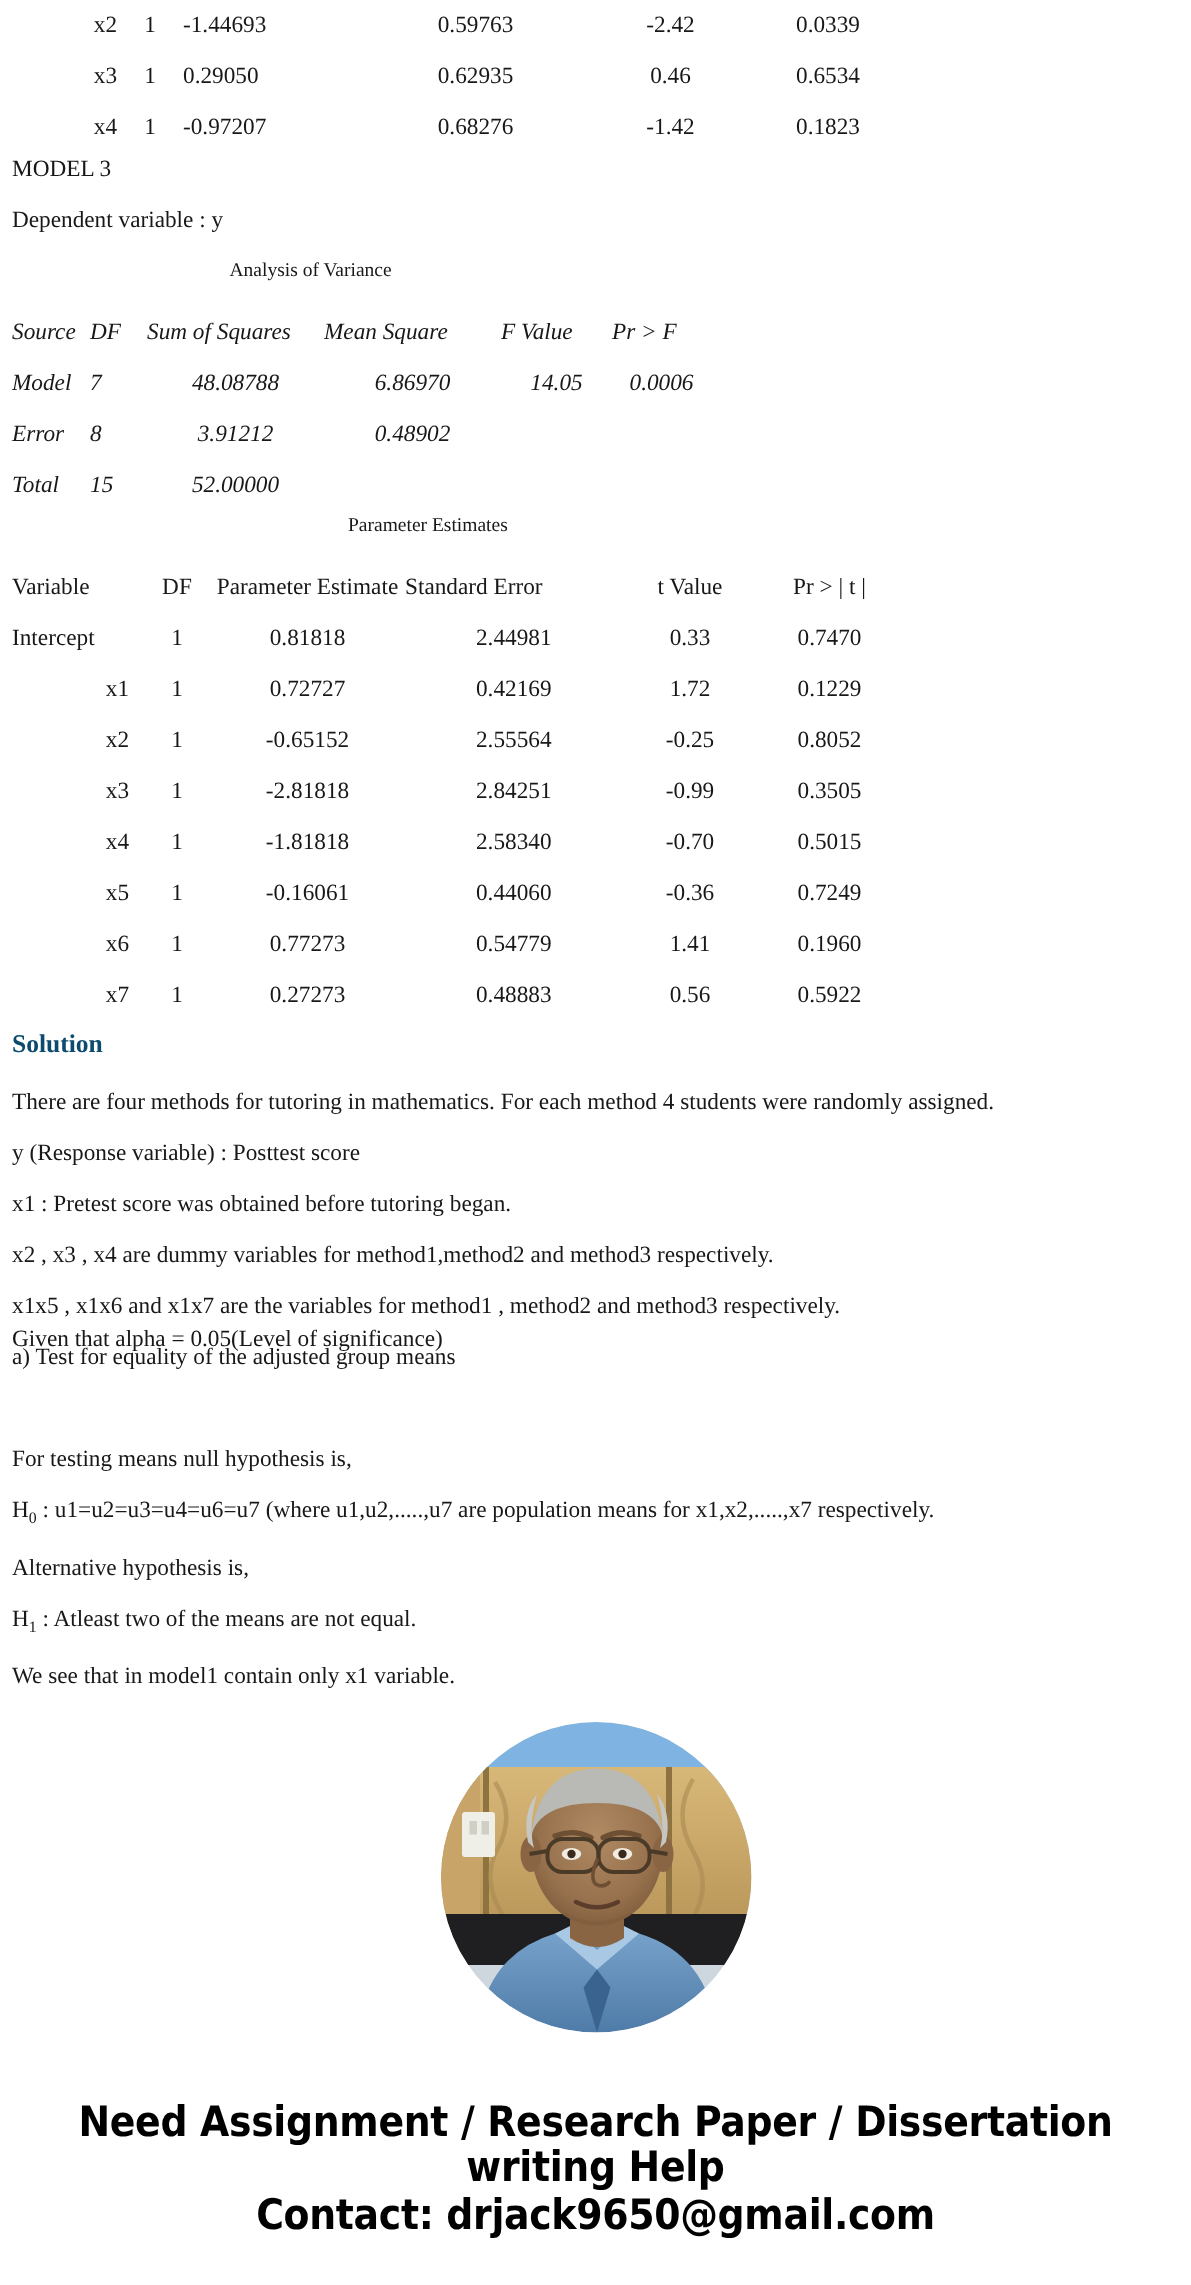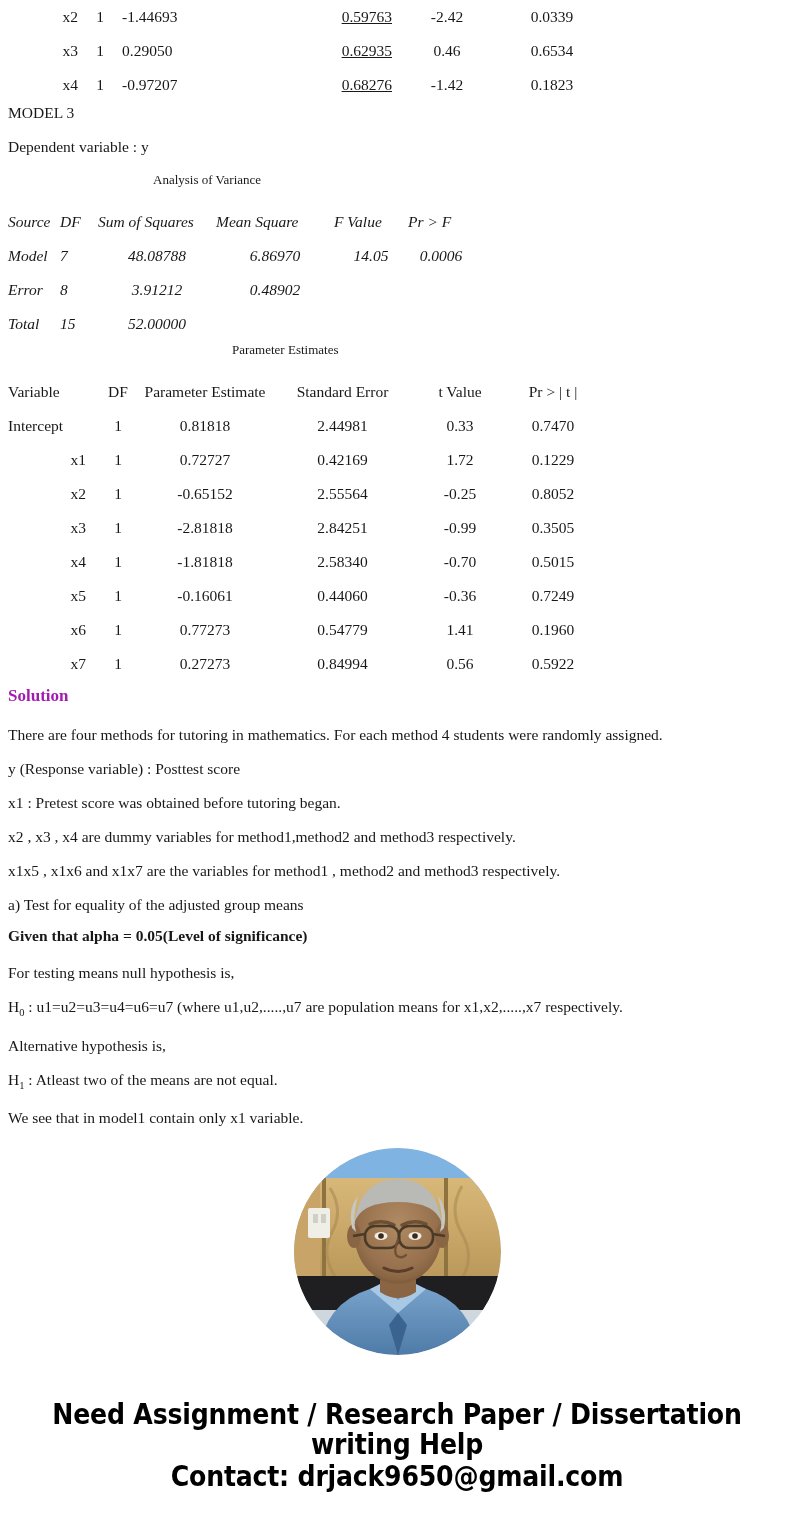--- a/index.html
+++ b/index.html
@@ -28,21 +28,21 @@
     line-height: 1;
     white-space: nowrap;
     color: #181818;
   }
   .sec-title {
     position: absolute;
     left: 8px;
     font-size: 17px;
     font-weight: bold;
     line-height: 1;
-    color: #a21caf;
+    color: #0c4a6e;
   }
 
   
   .stat-table {
     position: absolute;
     border-collapse: collapse;
     font-size: 15.5px;
     color: #181818;
   }
   .stat-table td {
@@ -53,21 +53,21 @@
   .stat-table .hdr td {
     text-align: left;
   }
 
   
   #tbl-model2-cont { left: 0px; top: 0px; }
   #tbl-model2-cont td { height: 34px; vertical-align: middle; }
   #tbl-model2-cont .c-var { width: 78px; text-align: right; }
   #tbl-model2-cont .c-df  { width: 44px; text-align: center; }
   #tbl-model2-cont .c-est { width: 120px; }
-  #tbl-model2-cont .c-se  { width: 150px; text-align: right; text-decoration: underline; }
+  #tbl-model2-cont .c-se  { width: 150px; text-align: center; }
   #tbl-model2-cont .c-t   { width: 110px; text-align: center; }
   #tbl-model2-cont .c-p   { width: 100px; text-align: center; }
 
   
   #tbl-anova { left: 8px; top: 205px; font-style: italic; }
   #tbl-anova td { height: 34px; vertical-align: middle; }
   #tbl-anova .c-src { width: 52px; text-align: left; }
   #tbl-anova .c-df  { width: 38px; text-align: left; }
   #tbl-anova .c-ss  { width: 118px; text-align: center; }
   #tbl-anova .c-ms  { width: 118px; text-align: center; }
@@ -208,21 +208,21 @@
     </table>
 
   <div class="tbl-caption" style="left:232px; top:343px;">Parameter Estimates</div>
 
   <table class="stat-table" id="tbl-params">
     <tbody>
         <tr class="hdr">
       <td class="c-var" style="text-align:left;">Variable</td>
       <td class="c-df" style="text-align:center;">DF</td>
       <td class="c-est" style="text-align:center;">Parameter Estimate</td>
-      <td class="c-se" style="text-align:center;">Standard Error</td>
+      <td class="c-se" style="text-align:left;">Standard Error</td>
       <td class="c-t" style="text-align:center;margin-top:44px;">t Value</td>
       <td class="c-p" style="text-align:center;">Pr &gt; | t |</td>
     </tr>
     <tr>
       <td class="c-var">Intercept</td>
       <td class="c-df">1</td>
       <td class="c-est">0.81818</td>
       <td class="c-se">2.44981</td>
       <td class="c-t">0.33</td>
       <td class="c-p">0.7470</td>
@@ -272,36 +272,36 @@
       <td class="c-df">1</td>
       <td class="c-est">0.77273</td>
       <td class="c-se">0.54779</td>
       <td class="c-t">1.41</td>
       <td class="c-p">0.1960</td>
     </tr>
     <tr class="indent">
       <td class="c-var">x7</td>
       <td class="c-df">1</td>
       <td class="c-est">0.27273</td>
-      <td class="c-se">0.84994</td>
+      <td class="c-se">0.48883</td>
       <td class="c-t">0.56</td>
       <td class="c-p">0.5922</td>
     </tr>
   </tbody>
     </table>
 
   <div class="sec-title" style="top:687px;">Solution</div>
 
   <div class="para" style="top:727px;">There are four methods for tutoring in mathematics. For each method 4 students were randomly assigned.</div>
   <div class="para" style="top:761px;">y (Response variable) : Posttest score</div>
   <div class="para" style="top:795px;">x1 : Pretest score was obtained before tutoring began.</div>
   <div class="para" style="top:829px;">x2 , x3 , x4 are dummy variables for method1,method2 and method3 respectively.</div>
   <div class="para" style="top:863px;">x1x5 , x1x6 and x1x7 are the variables for method1 , method2 and method3 respectively.</div>
   <div class="para" style="top:897px;">a) Test for equality of the adjusted group means</div>
-  <div class="para" style="top:928px;font-weight:bold;">Given that alpha = 0.05(Level of significance)</div>
+  <div class="para" style="top:885px;">Given that alpha = 0.05(Level of significance)</div>
   <div class="para" style="top:965px;">For testing means null hypothesis is,</div>
 
   <div class="para" style="top:999px;"><span>H</span><sub>0</sub><span> : u1=u2=u3=u4=u6=u7 (where u1,u2,.....,u7 are population means for x1,x2,.....,x7 respectively.</span></div>
 
   <div class="para" style="top:1038px;">Alternative hypothesis is,</div>
 
   <div class="para" style="top:1072px;"><span>H</span><sub>1</sub><span> : Atleast two of the means are not equal.</span></div>
 
   <div class="para" style="top:1110px;">We see that in model1 contain only x1 variable.</div>
 

